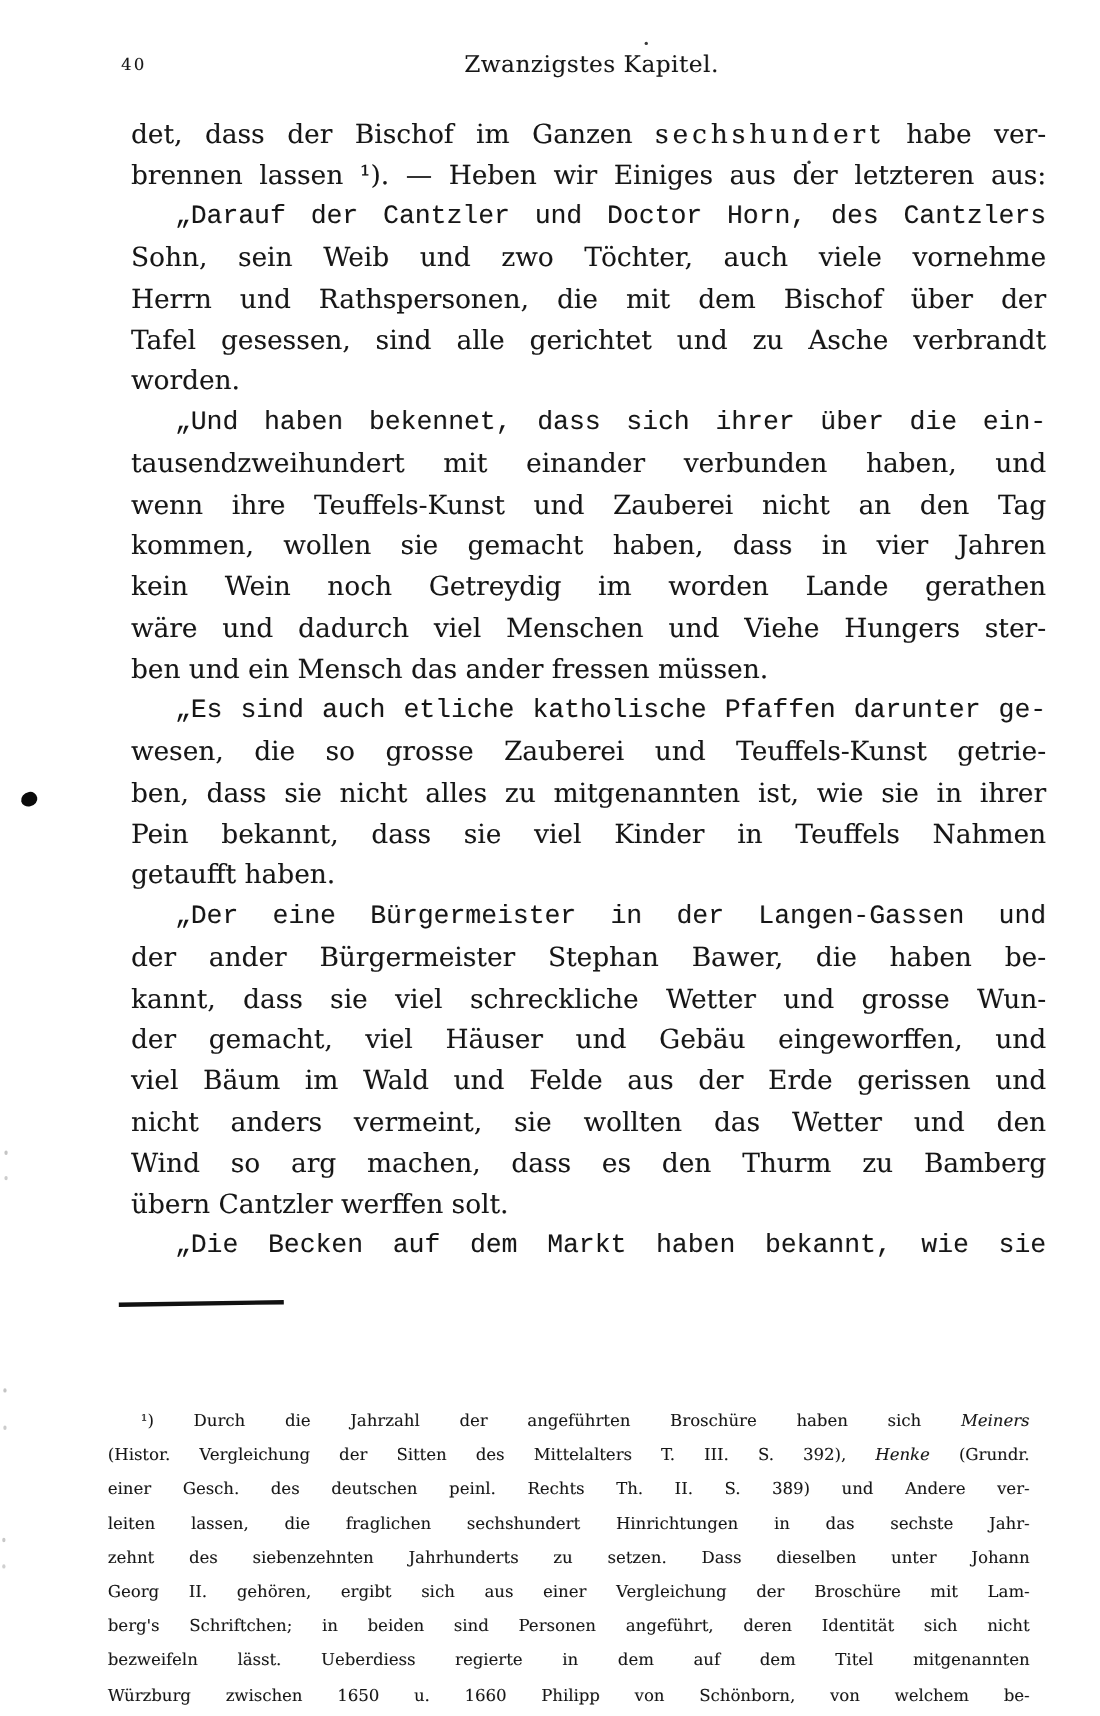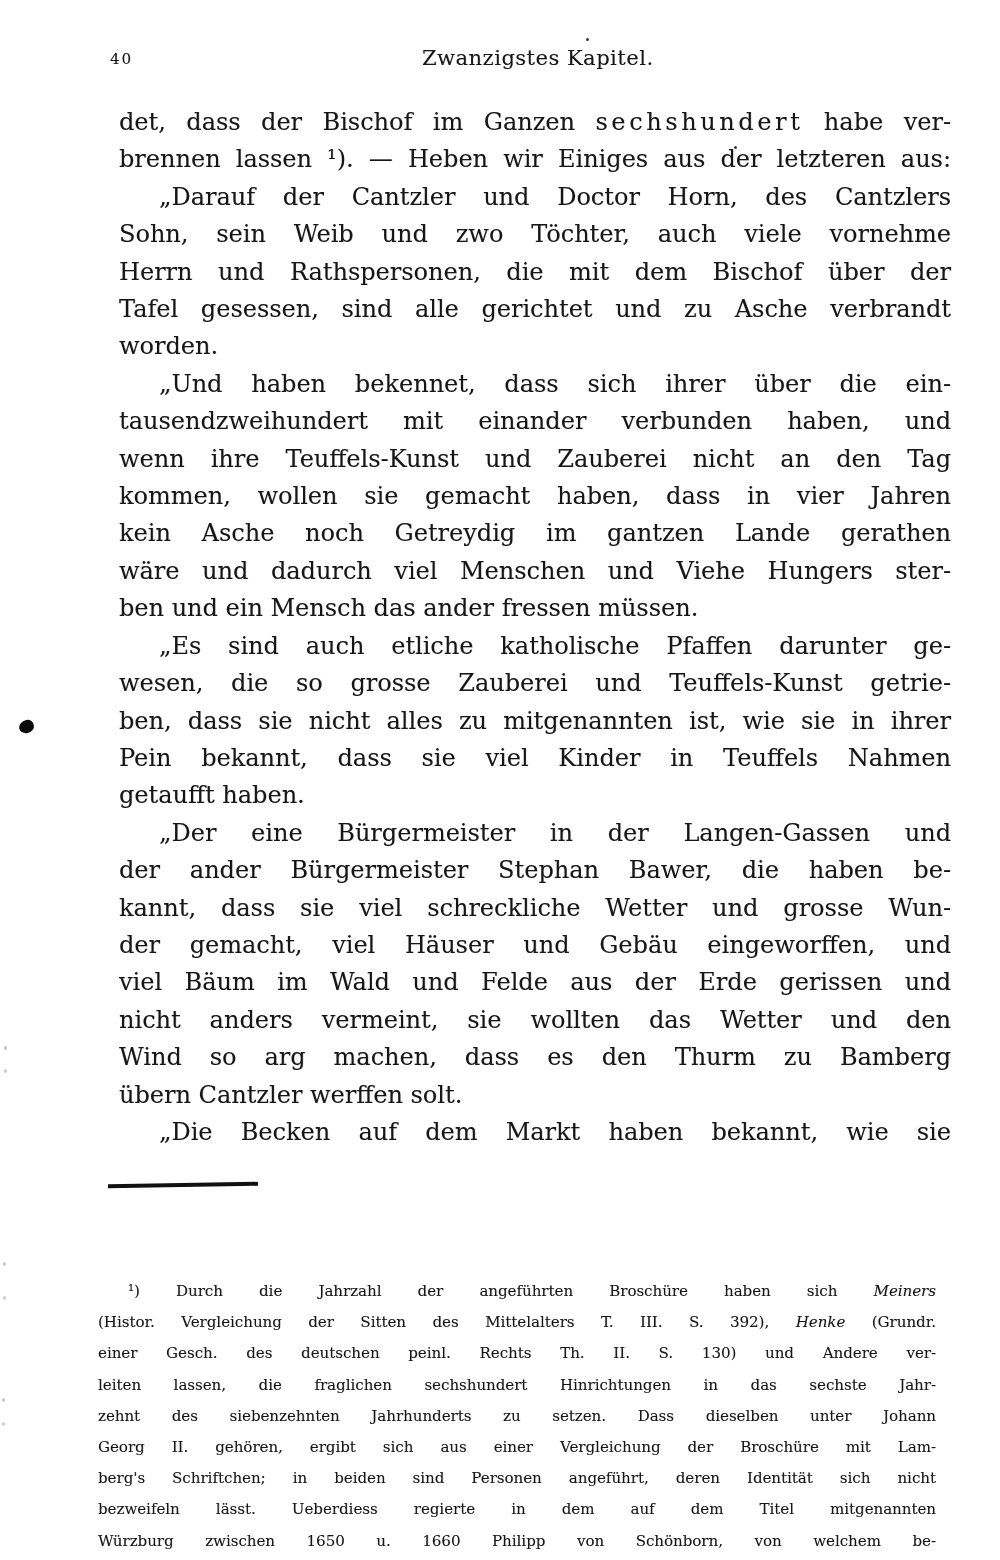--- a/index.html
+++ b/index.html
@@ -36,21 +36,21 @@
   }
   .fn-text {
     position: absolute;
     left: 98px; top: 1276px;
     width: 838px;
     font-size: 15px;
     line-height: 31.2px;
   }
   .tl { text-align: justify; text-align-last: justify; }
   .tl-last { text-align-last: left; }
-  .body-text .tl-indent { text-indent: 40px; }
+  .body-text .tl-indent { text-indent: 40px; font-family: Liberation Mono, monospace; }
   .fn-text .tl-indent { text-indent: 30px; }
   .it { font-style: italic; }
   .sp { letter-spacing: 0.15em; }
   .fnrule {
     position: absolute;
     left: 108px; top: 1183px;
     width: 150px; height: 3.5px;
     background: #111111;
     transform: rotate(-0.9deg);
   }
@@ -85,21 +85,21 @@
       <div class="tl"><span>brennen lassen ¹). — Heben wir Einiges aus der letzteren aus:</span></div>
       <div class="tl tl-indent"><span>„Darauf der Cantzler und Doctor Horn, des Cantzlers</span></div>
       <div class="tl"><span>Sohn, sein Weib und zwo Töchter, auch viele vornehme</span></div>
       <div class="tl"><span>Herrn und Rathspersonen, die mit dem Bischof über der</span></div>
       <div class="tl"><span>Tafel gesessen, sind alle gerichtet und zu Asche verbrandt</span></div>
       <div class="tl tl-last"><span>worden.</span></div>
       <div class="tl tl-indent"><span>„Und haben bekennet, dass sich ihrer über die ein-</span></div>
       <div class="tl"><span>tausendzweihundert mit einander verbunden haben, und</span></div>
       <div class="tl"><span>wenn ihre Teuffels-Kunst und Zauberei nicht an den Tag</span></div>
       <div class="tl"><span>kommen, wollen sie gemacht haben, dass in vier Jahren</span></div>
-      <div class="tl"><span>kein Asche noch Getreydig im gantzen Lande gerathen</span></div>
+      <div class="tl"><span>kein Wein noch Getreydig im worden Lande gerathen</span></div>
       <div class="tl"><span>wäre und dadurch viel Menschen und Viehe Hungers ster-</span></div>
       <div class="tl tl-last"><span>ben und ein Mensch das ander fressen müssen.</span></div>
       <div class="tl tl-indent"><span>„Es sind auch etliche katholische Pfaffen darunter ge-</span></div>
       <div class="tl"><span>wesen, die so grosse Zauberei und Teuffels-Kunst getrie-</span></div>
       <div class="tl"><span>ben, dass sie nicht alles zu mitgenannten ist, wie sie in ihrer</span></div>
       <div class="tl"><span>Pein bekannt, dass sie viel Kinder in Teuffels Nahmen</span></div>
       <div class="tl tl-last"><span>getaufft haben.</span></div>
       <div class="tl tl-indent"><span>„Der eine Bürgermeister in der Langen-Gassen und</span></div>
       <div class="tl"><span>der ander Bürgermeister Stephan Bawer, die haben be-</span></div>
       <div class="tl"><span>kannt, dass sie viel schreckliche Wetter und grosse Wun-</span></div>
@@ -119,21 +119,21 @@
   <div class="dot e3"></div>
   <div class="dot e4"></div>
   <div class="dot e5"></div>
   <div class="dot e6"></div>
 
   <div class="fnrule"></div>
 
   <div class="fn-text">
       <div class="tl tl-indent"><span>¹) Durch die Jahrzahl der angeführten Broschüre haben sich </span><span class="it">Meiners</span></div>
       <div class="tl"><span>(Histor. Vergleichung der Sitten des Mittelalters T. III. S. 392), </span><span class="it">Henke</span><span> (Grundr.</span></div>
-      <div class="tl"><span>einer Gesch. des deutschen peinl. Rechts Th. II. S. 130) und Andere ver-</span></div>
+      <div class="tl"><span>einer Gesch. des deutschen peinl. Rechts Th. II. S. 389) und Andere ver-</span></div>
       <div class="tl"><span>leiten lassen, die fraglichen sechshundert Hinrichtungen in das sechste Jahr-</span></div>
       <div class="tl"><span>zehnt des siebenzehnten Jahrhunderts zu setzen.  Dass dieselben unter Johann</span></div>
       <div class="tl"><span>Georg II. gehören, ergibt sich aus einer Vergleichung der Broschüre mit Lam-</span></div>
       <div class="tl"><span>berg's Schriftchen; in beiden sind Personen angeführt, deren Identität sich nicht</span></div>
       <div class="tl"><span>bezweifeln lässt.  Ueberdiess regierte in dem auf dem Titel mitgenannten</span></div>
       <div class="tl"><span>Würzburg zwischen 1650 u. 1660 Philipp von Schönborn, von welchem be-</span></div>
       <div class="tl tl-last"><span>kannt ist, dass er die Hexenprozesse einstellte.</span></div>
     </div>
 
 </div>

